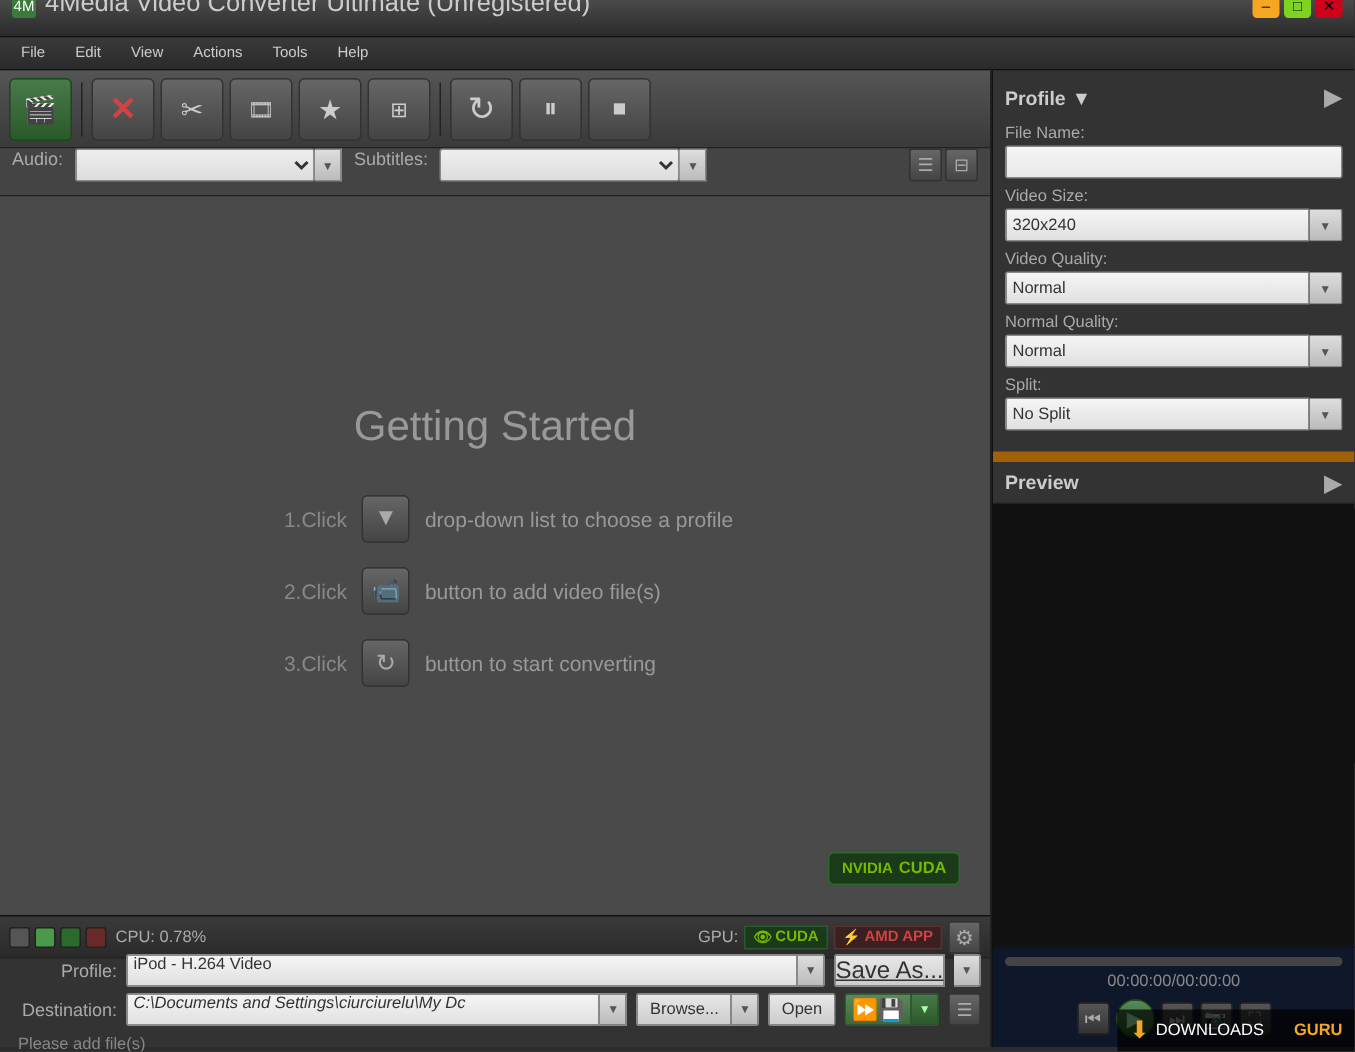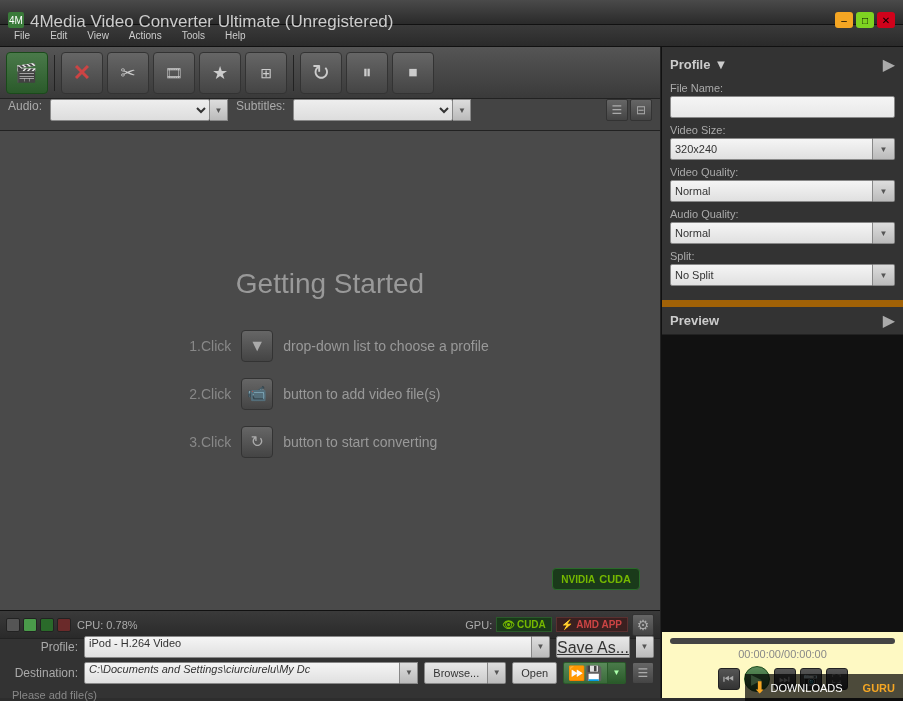--- a/index.html
+++ b/index.html
@@ -11,21 +11,21 @@
       height: 701px;
       overflow: hidden;
       position: relative;
     }
 
     
     #title-bar {
       background: linear-gradient(to bottom, #4a4a4a, #2a2a2a);
       height: 16px;
       display: flex;
-      align-items: flex-start;
+      align-items: flex-end;
       padding: 12px 8px;
       color: #ddd;
       font-size: 12px;
       border-bottom: 1px solid #111;
     }
     #title-bar .app-icon {
       width: 16px; height: 16px;
       background: #3a7a3a;
       border-radius: 2px;
       margin-right: 6px;
@@ -552,21 +552,21 @@
       cursor: pointer;
     }
     .preview-video {
       flex: 1;
       background: #111;
       display: flex;
       align-items: center;
       justify-content: center;
     }
     .preview-controls {
-      background: #fef9c3;
+      background: #0f172a;
       padding: 6px 8px;
       border-top: 1px solid #111;
     }
     .preview-timeline {
       height: 6px;
       background: #444;
       border-radius: 3px;
       margin-bottom: 4px;
       position: relative;
     }
@@ -845,21 +845,21 @@
           <select class="profile-dropdown-select">
             <option>Normal</option>
             <option>High</option>
             <option>Low</option>
           </select>
           <div class="profile-dropdown-btn tri-down"></div>
         </div>
       </div>
 
       <div class="profile-field">
-        <div class="profile-field-label">Audio Quality:</div>
+        <div class="profile-field-label">Normal Quality:</div>
         <div class="profile-select-row">
           <select class="profile-dropdown-select">
             <option>Normal</option>
             <option>High</option>
             <option>Low</option>
           </select>
           <div class="profile-dropdown-btn tri-down"></div>
         </div>
       </div>
 

